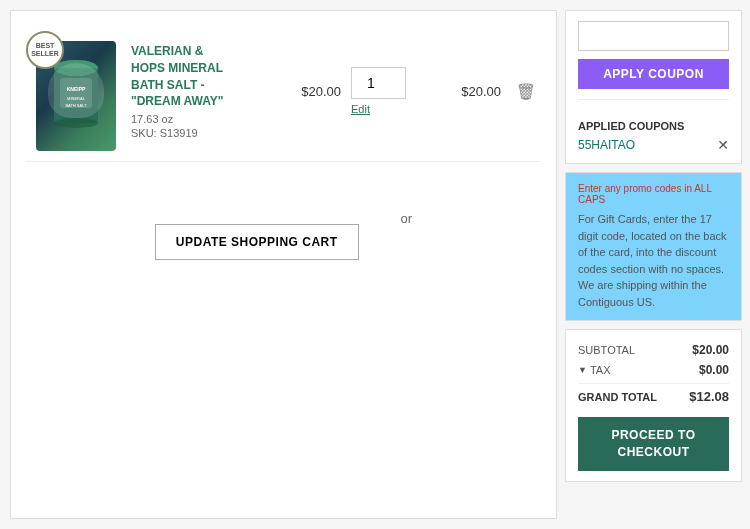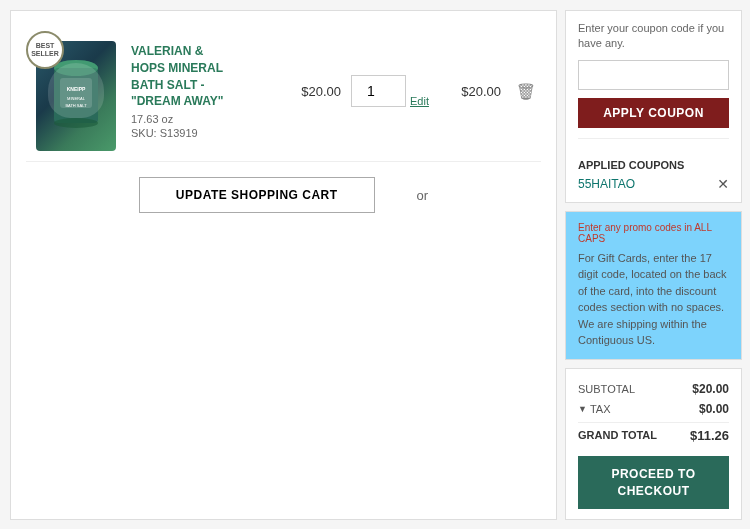--- a/index.html
+++ b/index.html
@@ -102,22 +102,22 @@
     }
     .price-col {
       width: 60px;
       text-align: right;
       font-size: 13px;
       color: #333;
     }
     .qty-col {
       width: 80px;
       display: flex;
-      flex-direction: row;
-      align-items: flex-end;
+      flex-direction: column;
+      align-items: flex-start;
       gap: 4px;
     }
     .qty-input {
       width: 55px;
       height: 32px;
       text-align: center;
       border: 1px solid #ccc;
       font-size: 14px;
       outline: none;
     }
@@ -145,28 +145,29 @@
       color: #888;
     }
     .cart-actions {
       display: flex;
       align-items: center;
       justify-content: center;
       padding: 15px 0 5px;
       gap: 10px;
     }
     .btn-update {
-      padding: 10px 36px;
+      padding: 10px 20px;
       border: 1px solid #aaa;
       background: #fff;
       font-size: 12px;
       font-weight: bold;
       cursor: pointer;
       text-transform: uppercase;
       letter-spacing: 0.5px;
+      margin-top: 47px;
     }
     .or-text {
       font-size: 13px;
       color: #666;
       margin-left: 32px;
     }
     .btn-continue {
       padding: 10px 20px;
       border: 1px solid #aaa;
       background: #fff;
@@ -203,21 +204,21 @@
       height: 30px;
       border: 1px solid #ccc;
       padding: 0 6px;
       font-size: 12px;
       outline: none;
       margin-bottom: 8px;
     }
     .btn-apply {
       width: 100%;
       padding: 8px 0;
-      background: #7f1d1d;
+      background: #8b5cf6;
       color: #fff;
       border: none;
       font-size: 12px;
       font-weight: bold;
       cursor: pointer;
       text-transform: uppercase;
       letter-spacing: 0.5px;
     }
     .applied-coupons-section {
       margin-top: 10px;
@@ -404,21 +405,20 @@
 
     <div class="cart-actions">
       <button class="btn-update">UPDATE SHOPPING CART</button>
       <span class="or-text">or</span>
     </div>
   </div>
 
   <div class="sidebar">
 
     <div class="coupon-box">
-      <div class="coupon-instruction">Enter your coupon code if you have any.</div>
       <input type="text" class="coupon-input" placeholder="" style="">
       <button class="btn-apply">APPLY COUPON</button>
 
       <div class="applied-coupons-section">
         <div class="applied-coupons-label">APPLIED COUPONS</div>
         <div class="coupon-tag-row">
           <span class="coupon-code">55HAITAO</span>
           <button class="remove-coupon" title="Remove coupon">✕</button>
         </div>
       </div>
@@ -444,21 +444,21 @@
         <div class="tax-label-wrap">
           <span class="tax-arrow">▼</span>
           <span class="summary-label">TAX</span>
         </div>
         <span class="summary-value">$0.00</span>
       </div>
 
       
       <div class="summary-row grand-total-row">
         <span class="grand-label">GRAND TOTAL</span>
-        <span class="grand-value">$11.26</span>
+        <span class="grand-value">$12.08</span>
       </div>
 
       
       <button class="btn-checkout" style="white-space:pre-line;">PROCEED TO
 CHECKOUT</button>
     </div>
 
   </div>
 </div>
 

